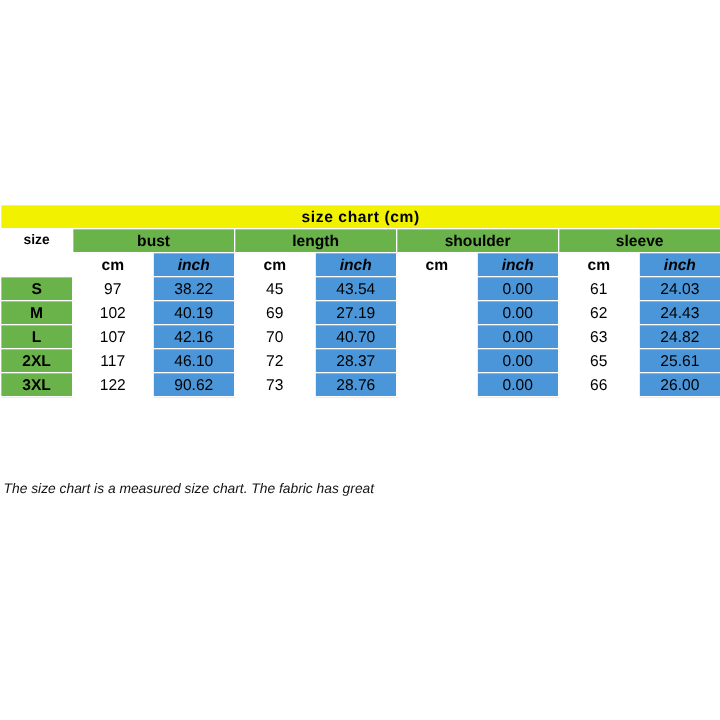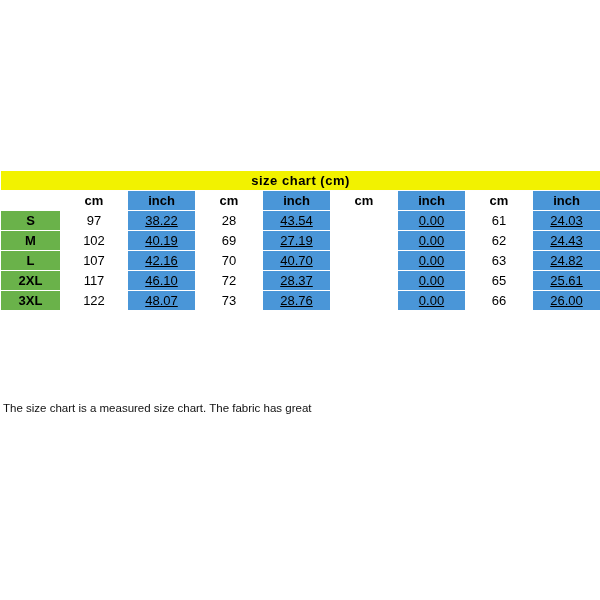--- a/index.html
+++ b/index.html
@@ -70,56 +70,57 @@
     background: #ffffff;
     border-color: #ffffff;
   }
   .unit-row td.cm-cell {
     background: #ffffff;
     margin-top: 21px;
   }
   .unit-row td.inch-cell {
     background: #4a96d8;
     color: #000000;
+    font-style: italic;
   }
   .data-row td.label-cell {
     background: #6ab24a;
     color: #000000;
     font-size: 13px;
   }
   .data-row td.cm-cell {
     background: #ffffff;
     color: #000000;
     font-weight: normal;
     font-size: 13px;
     margin-left: 45px;
   }
   .data-row td.inch-cell {
     background: #4a96d8;
     color: #000000;
     font-weight: normal;
     font-size: 13px;
-    text-decoration: underline;
   }
   .data-row td.empty-cell {
     background: #ffffff;
   }
   .data-row td {
     height: 18px;
     line-height: 18px;
   }
   .notes {
     position: absolute;
     left: 3px;
     top: 400px;
     width: 594px;
     font-size: 11.5px;
     color: #111111;
     line-height: 17px;
     font-family: "Liberation Sans", sans-serif;
+    font-style: italic;
   }
   .notes div {
     white-space: nowrap;
   }
   .notes .line2 {
     padding-left: 7px;
   }
 </style>
 </head>
 <body>
@@ -136,37 +137,44 @@
           <col style="width:68px">
         <col style="width:67px">
           <col style="width:68px">
         <col style="width:67px">
           <col style="width:68px">
       </colgroup>
       <tbody>
         <tr class="title-row">
           <td colspan="9">size chart  (cm)</td>
         </tr>
+        <tr class="group-row">
+          <td class="size-head">size</td>
+          <td colspan="2">bust</td>
+          <td colspan="2">length</td>
+          <td colspan="2">shoulder</td>
+          <td colspan="2">sleeve</td>
+        </tr>
         <tr class="unit-row">
           <td class="blank-white"></td>
           <td class="cm-cell">cm</td>
           <td class="inch-cell">inch</td>
           <td class="cm-cell">cm</td>
           <td class="inch-cell">inch</td>
           <td class="cm-cell">cm</td>
           <td class="inch-cell">inch</td>
           <td class="cm-cell">cm</td>
           <td class="inch-cell">inch</td>
         </tr>
 
         <tr class="data-row">
           <td class="label-cell">S</td>
           <td class="cm-cell">97</td>
           <td class="inch-cell">38.22</td>
-          <td class="cm-cell">28</td>
+          <td class="cm-cell">45</td>
           <td class="inch-cell">43.54</td>
           <td class="empty-cell"></td>
           <td class="inch-cell">0.00</td>
           <td class="cm-cell">61</td>
           <td class="inch-cell">24.03</td>
         </tr>
 
         <tr class="data-row">
           <td class="label-cell">M</td>
           <td class="cm-cell">102</td>
@@ -200,21 +208,21 @@
           <td class="inch-cell">28.37</td>
           <td class="empty-cell"></td>
           <td class="inch-cell">0.00</td>
           <td class="cm-cell">65</td>
           <td class="inch-cell">25.61</td>
         </tr>
 
         <tr class="data-row">
           <td class="label-cell">3XL</td>
           <td class="cm-cell">122</td>
-          <td class="inch-cell">48.07</td>
+          <td class="inch-cell">90.62</td>
           <td class="cm-cell">73</td>
           <td class="inch-cell">28.76</td>
           <td class="empty-cell"></td>
           <td class="inch-cell">0.00</td>
           <td class="cm-cell">66</td>
           <td class="inch-cell">26.00</td>
         </tr>
       </tbody>
     </table>
   </div>

